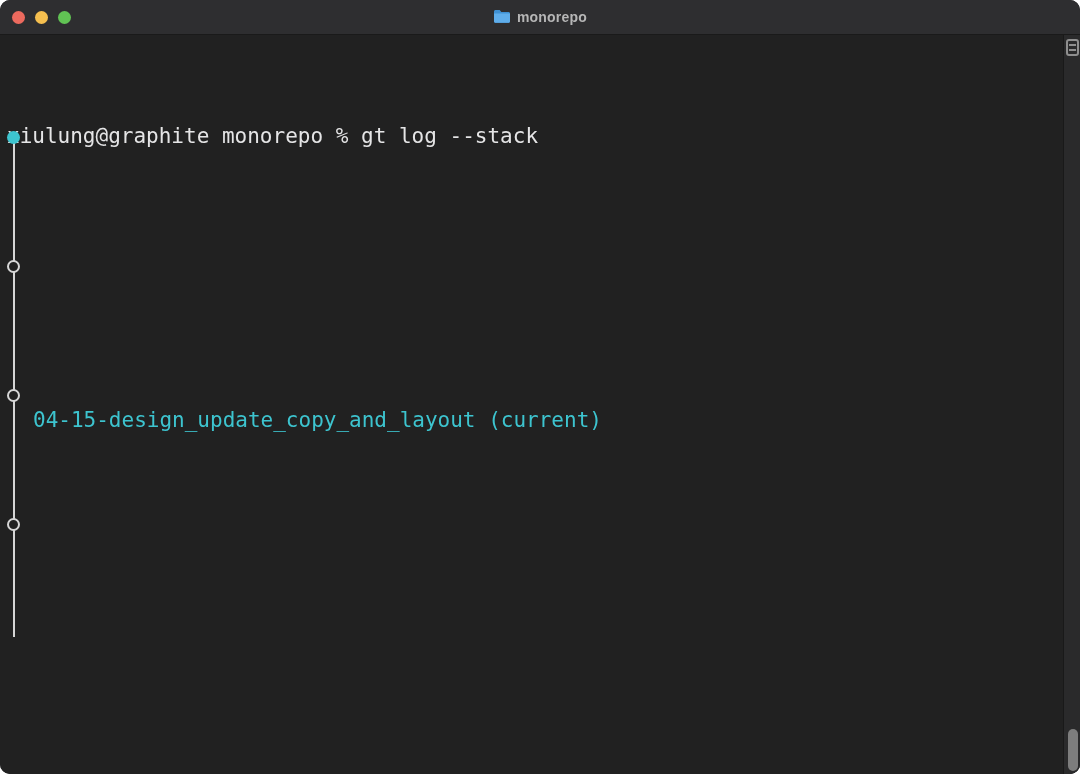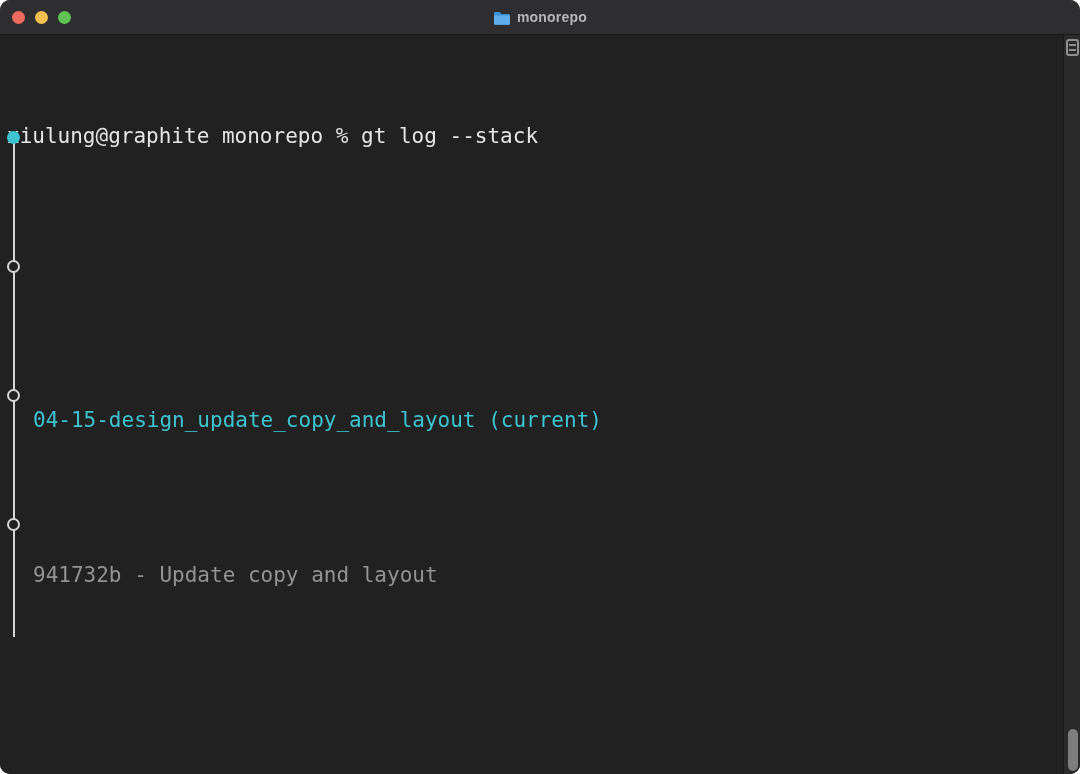--- a/index.html
+++ b/index.html
@@ -23,21 +23,21 @@
   
   .titlebar{
     position:relative;height:35px;background:var(--titlebar-bg);
     border-bottom:1px solid #1a1a1a;display:flex;align-items:center;justify-content:center;
   }
   .traffic{position:absolute;left:12px;top:0;height:35px;display:flex;align-items:center;gap:10px;}
   .tl{width:13px;height:13px;border-radius:50%;display:inline-block;}
   .tl.red{background:#ec6a5e;}
   .tl.yellow{background:#f5bf4f;}
   .tl.green{background:#61c354;}
-  .title-group{display:flex;align-items:flex-end;gap:6px;}
+  .title-group{display:flex;align-items:flex-start;gap:6px;}
   .title-text{
     font-family:"Liberation Sans","DejaVu Sans",sans-serif;
     font-size:14px;font-weight:bold;color:var(--title-text);letter-spacing:.2px;
   }
   .folder{display:inline-flex;align-items:center;}
   
   .screen{position:relative;height:739px;background:var(--term-bg);}
   .content{
     position:relative;padding-top:12px;
     font-size:21px;line-height:25.8px;color:var(--txt-white);white-space:pre;
@@ -97,21 +97,20 @@
   <div class="screen">
     <div class="content">
 
       <div class="line"><span>xiulung@graphite monorepo %</span> <span>gt log --stack</span></div>
       <div class="line"></div>
       <div class="line"></div>
 
       
       <div class="line indent"><span class="cyan">04-15-design_update_copy_and_layout</span><span class="cyan"> (current)</span></div>
       <div class="line"></div>
-      <div class="line indent gray">941732b - Update copy and layout</div>
       <div class="line"></div>
 
       
       
       
       
       
       
 
       

